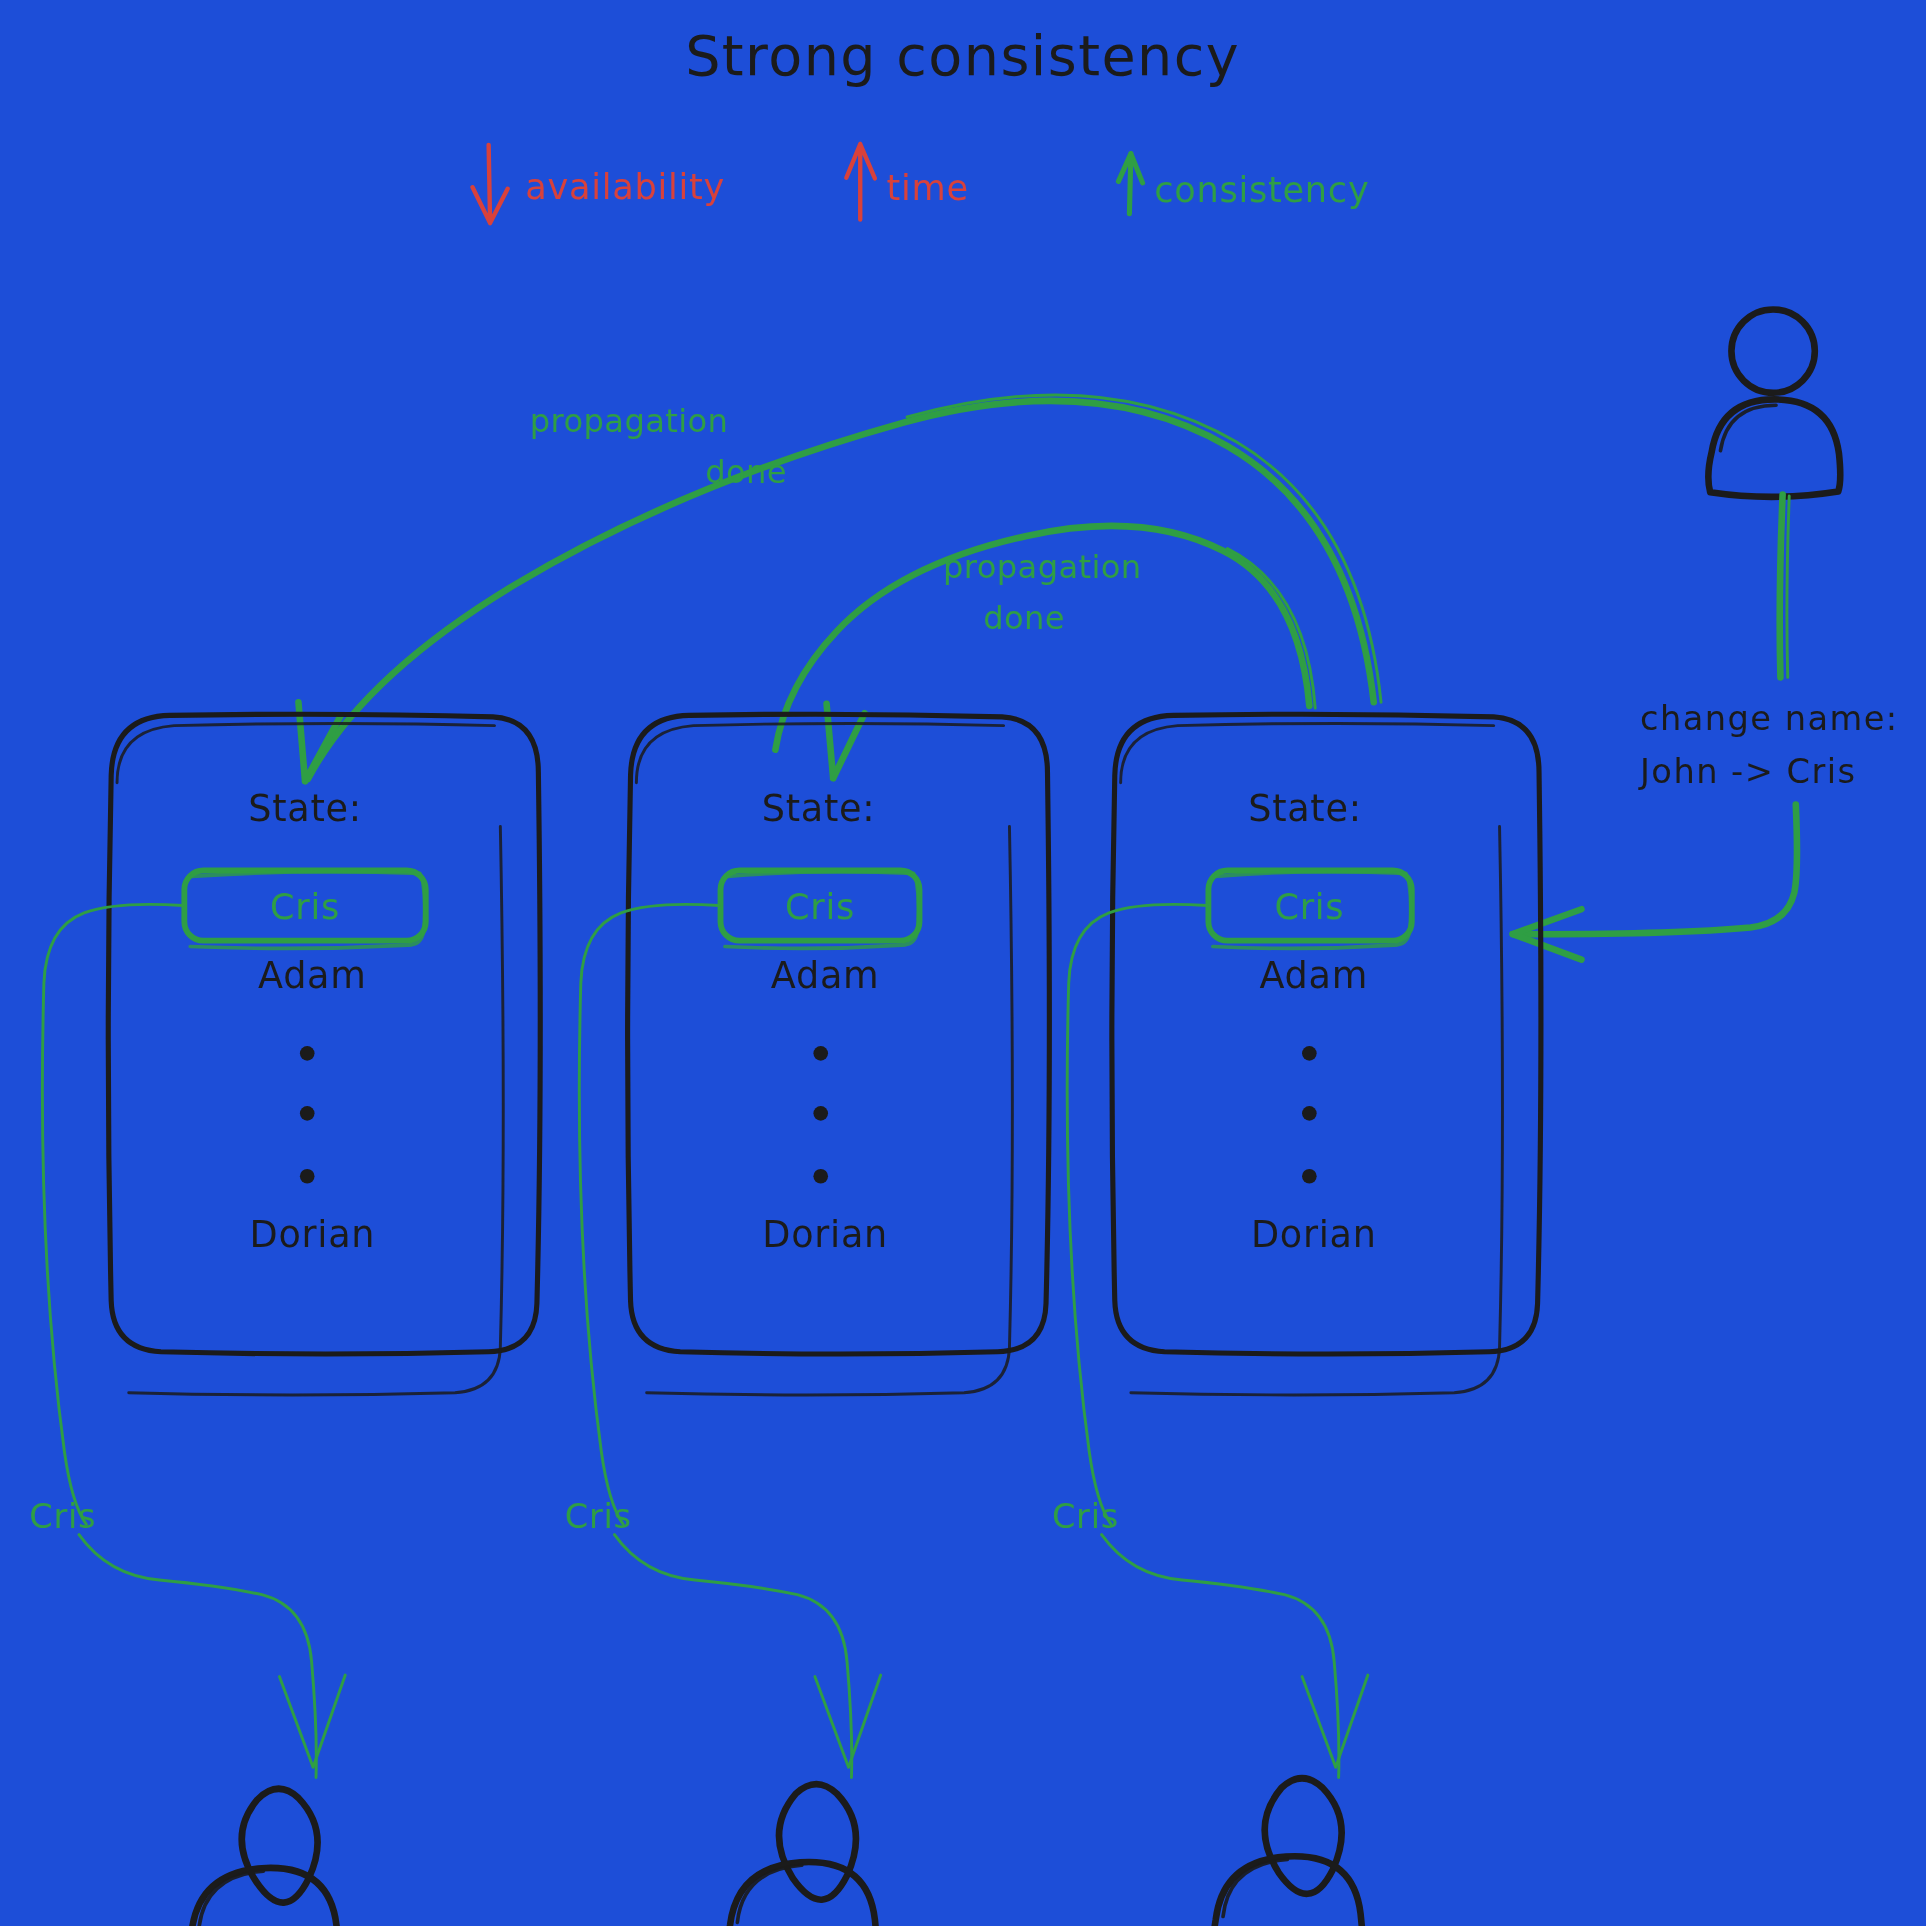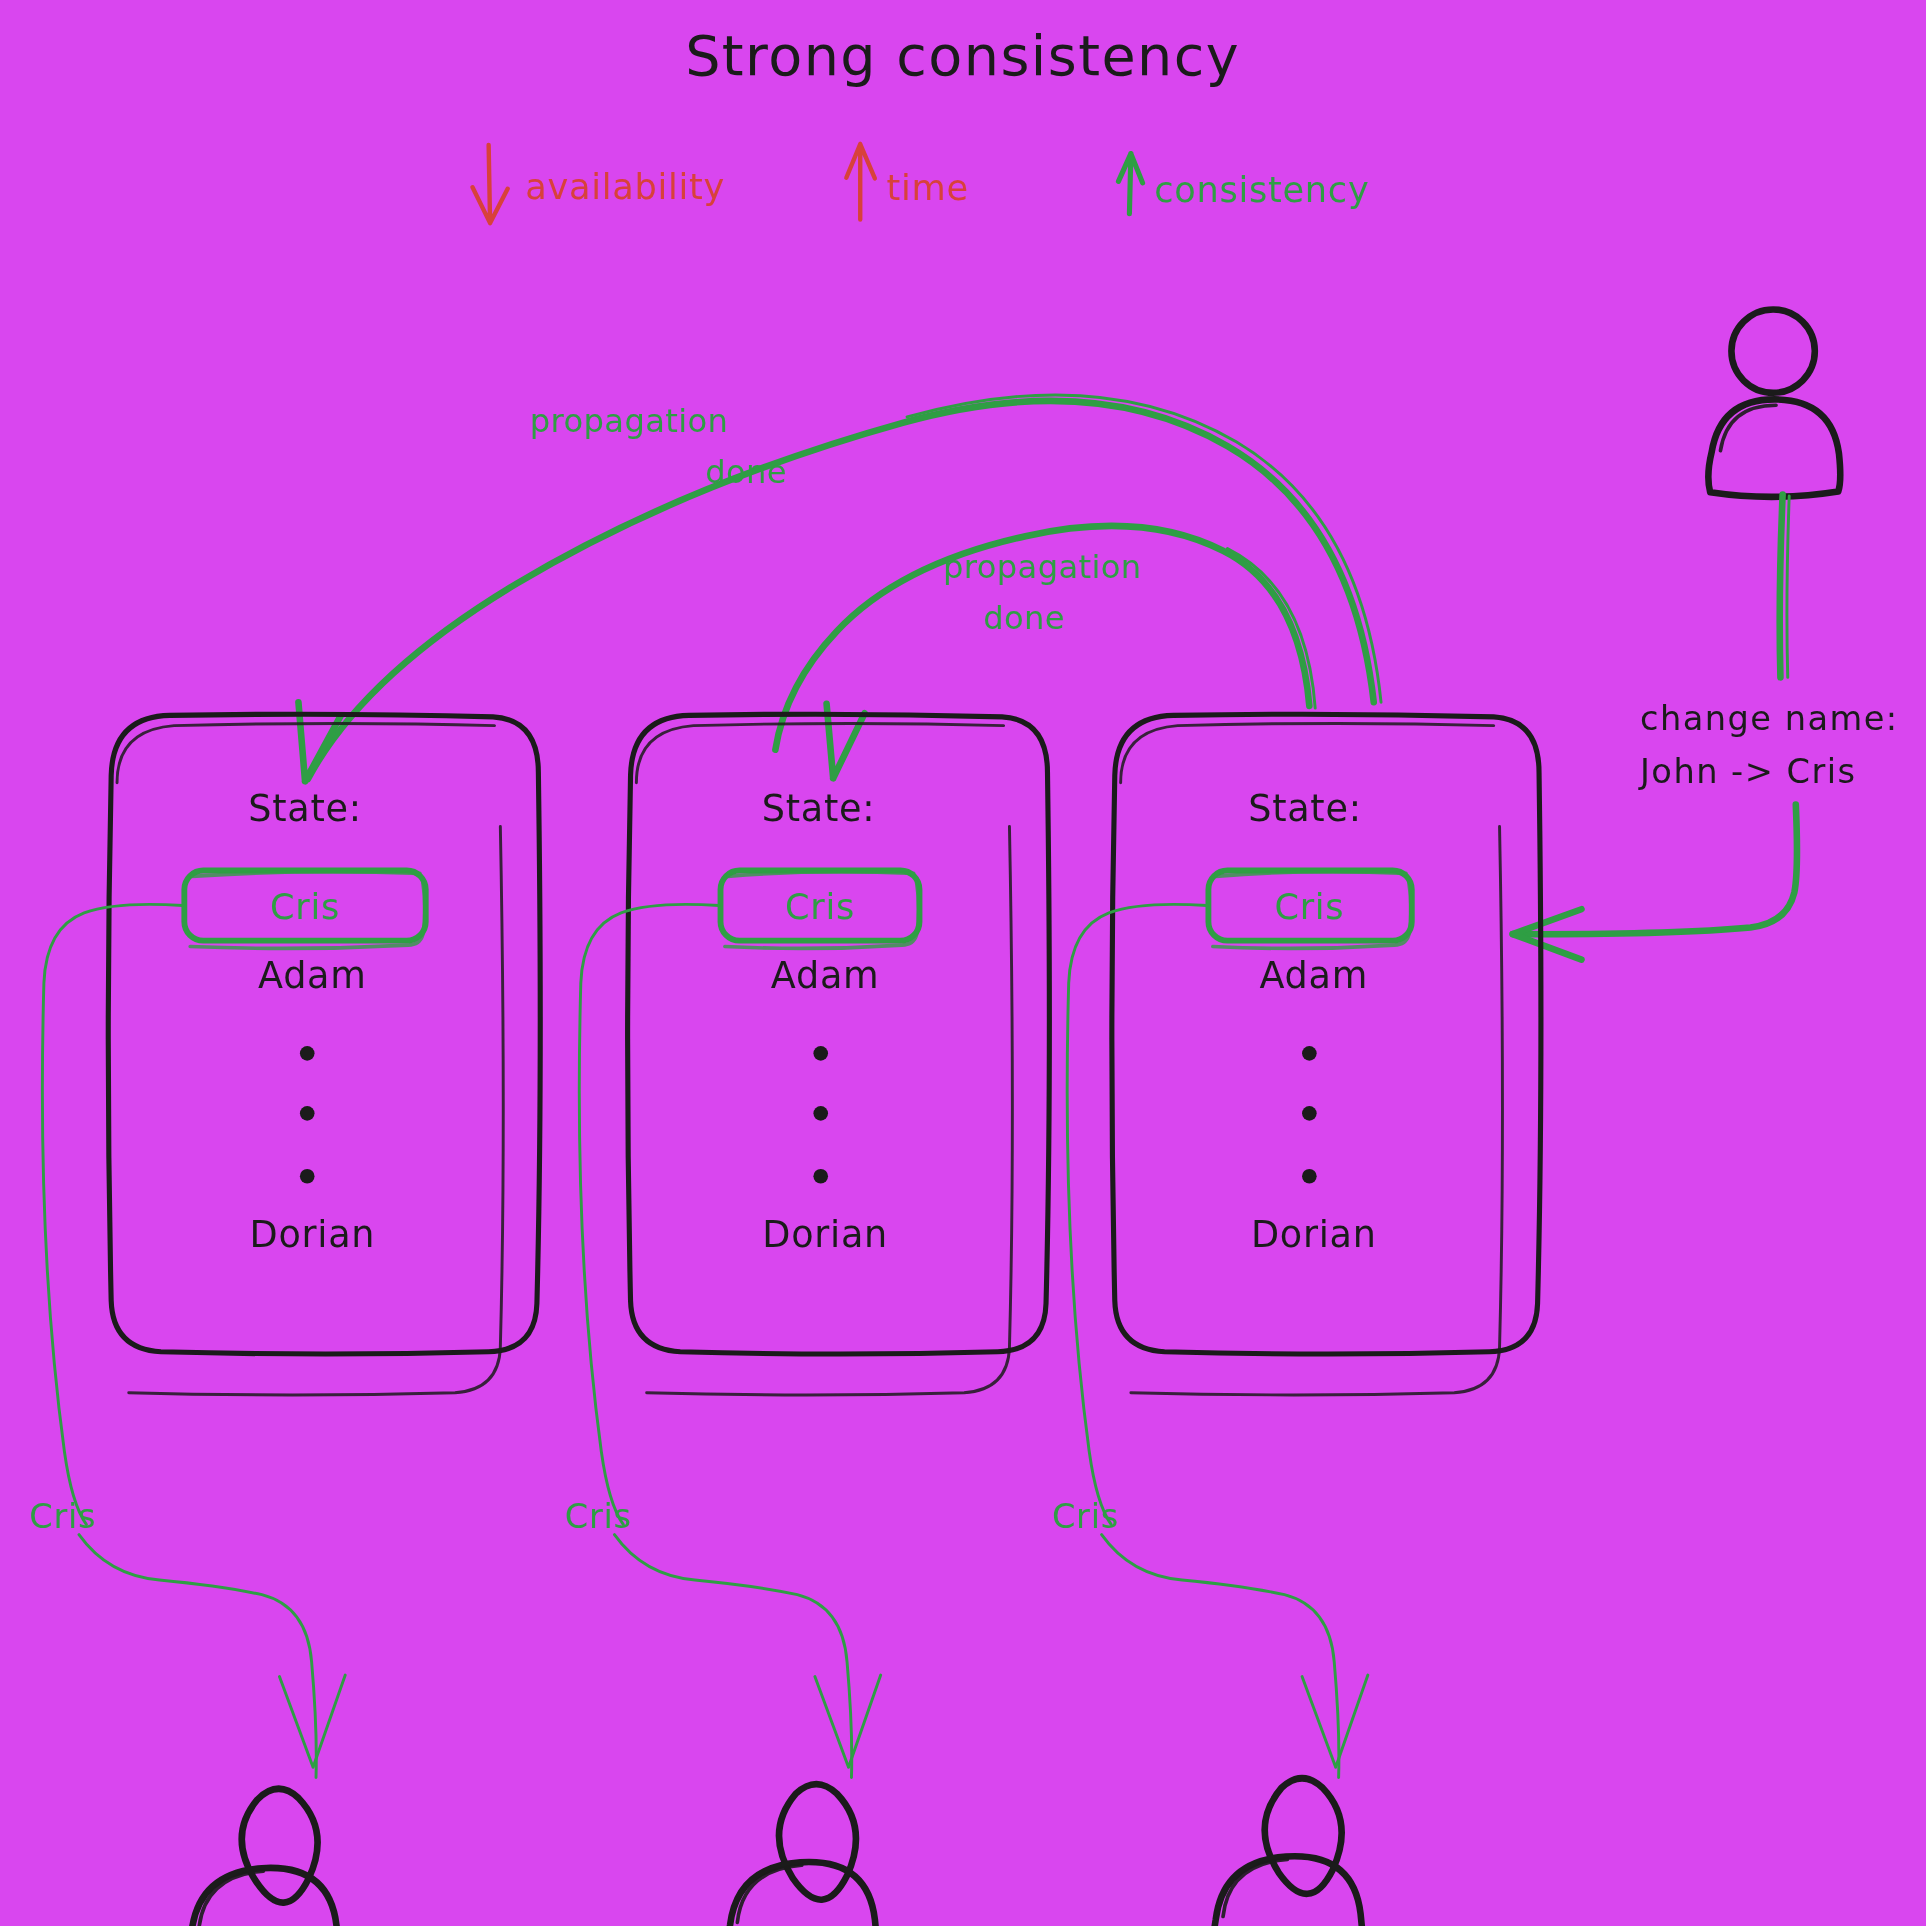--- a/index.html
+++ b/index.html
@@ -1,20 +1,20 @@
 <!DOCTYPE html>
 <html style="font-size:11.7px"><head>
 <meta charset="utf-8">
 <style>
   html,body{margin:0;padding:0;background:#ffffff;}
   body{
     font-family:"DejaVu Sans", sans-serif;
     width:1926px;height:1926px;overflow:hidden;position:relative;
   }
-  #stage{position:relative;width:1926px;height:1926px;background:#d946ef;}
+  #stage{position:relative;width:1926px;height:1926px;background:#1d4ed8;}
   svg#canvas{position:absolute;left:0;top:0;width:1926px;height:1926px;}
 
   
   .hand{font-family:"DejaVu Sans", sans-serif;font-weight:500;}
   text{ dominant-baseline:middle; }
 
   .t-title{font-size:76px;fill:#1b1b1b;letter-spacing:2px;}
   .t-legend{font-size:48px;letter-spacing:1px;}
   .t-legend.red{fill:#d8413b;}
   .t-legend.green{fill:#2f9e44;}

